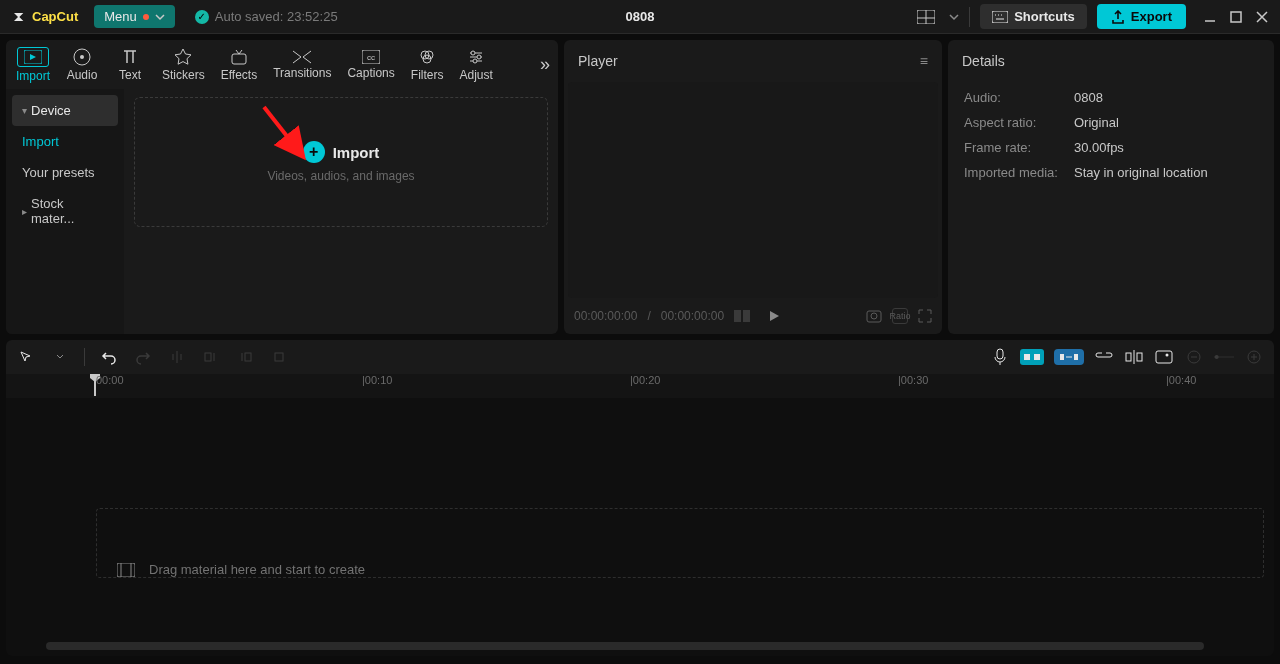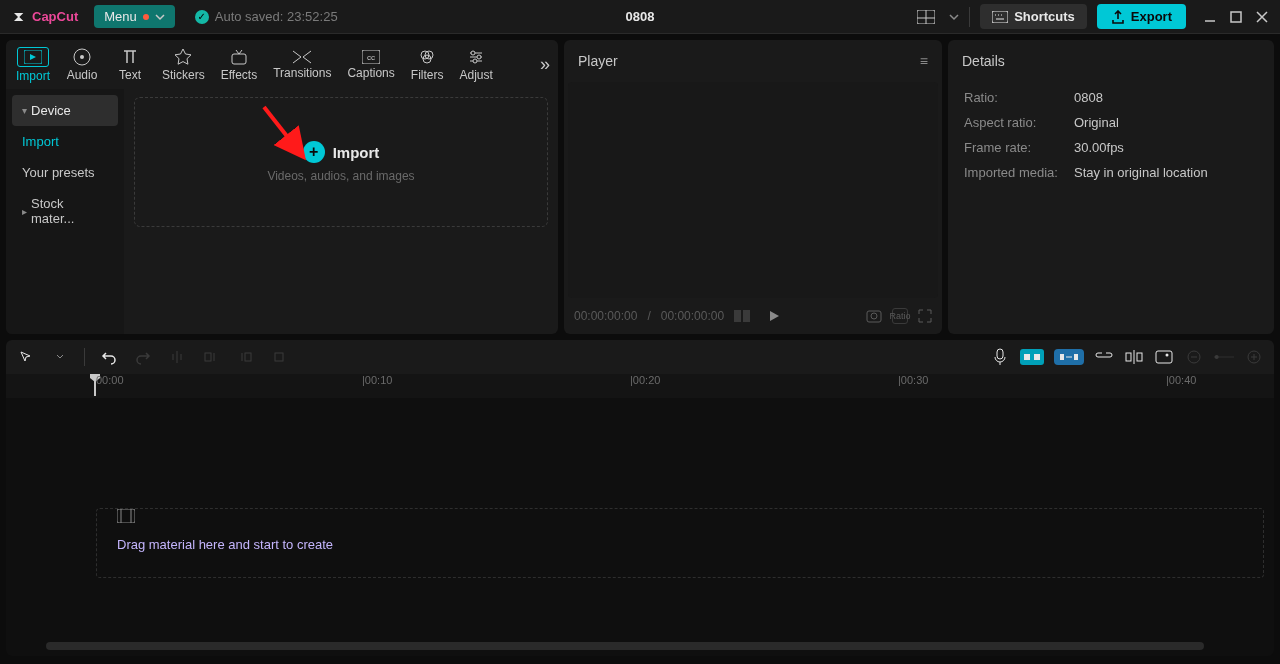--- a/index.html
+++ b/index.html
@@ -1,20 +1,20 @@
 <!DOCTYPE html>
 <html><head>
 <meta charset="utf-8">
 <style>
   * { margin: 0; padding: 0; box-sizing: border-box; font-family: -apple-system, BlinkMacSystemFont, "Segoe UI", Arial, sans-serif; }
   body { background: #0c0c0c; width: 1280px; height: 664px; overflow: hidden; color: #a8a8a8; font-size: 13px; position: relative; }
   
   
   .titlebar { height: 34px; background: #1a1a1a; display: flex; align-items: center; padding: 0 12px; border-bottom: 1px solid #2a2a2a;}
-  .logo { display: flex; align-items: center; gap: 4px; color: #ec4899; font-weight: 600; font-size: 13px; }
+  .logo { display: flex; align-items: center; gap: 4px; color: #fde047; font-weight: 600; font-size: 13px; }
   .logo svg { width: 16px; height: 16px; }
   .menu-btn { margin-left: 16px; background: #0f766e; color: #e8e8e8; padding: 4px 10px; border-radius: 4px; display: flex; align-items: center; gap: 6px; font-size: 13px; cursor: pointer;}
   .menu-dot { width: 6px; height: 6px; border-radius: 50%; background: #ff5a3c; }
   .autosave { margin-left: 20px; display: flex; align-items: center; gap: 6px; color: #7a7a7a; font-size: 13px;}
   .check-icon { width: 14px; height: 14px; background: #14b8a6; border-radius: 50%; display:flex; align-items:center; justify-content:center; color:#000; font-size:10px;}
   .title-center { position:absolute; left:50%; transform:translateX(-50%); color:#e8e8e8; font-weight:600;}
   .title-right { margin-left: auto; display: flex; align-items: center; gap: 10px; }
   .layout-btn { color:#c8c8c8; padding:4px; }
   .shortcuts-btn { background:#2e2e2e; color:#e8e8e8; padding:5px 12px; border-radius:4px; display:flex; align-items:center; gap:6px; font-weight:600;}
   .export-btn { background:#00c8d6; color:#0a0a0a; padding:5px 14px; border-radius:4px; display:flex; align-items:center; gap:6px; font-weight:700;}
@@ -80,21 +80,21 @@
   .tl-chip-active { background:#1f6fa8; padding:2px 6px; border-radius:4px; display:flex; align-items:center;}
 
   
   .ruler { height:24px; background:#141414; position:relative; margin:0 6px; overflow:hidden;}
   .ruler-mark { position:absolute; top:0; height:24px; color:#6a6a6a; font-size:11px; }
   .playhead { position:absolute; left:88px; top:0; width:2px; height:22px; background:#c8c8c8;}
   .playhead::before { content:""; position:absolute; left:-4px; top:-2px; width:10px; height:10px; background:#c8c8c8; clip-path: polygon(0 0,100% 0,100% 60%,50% 100%,0 60%);}
 
   
   .tracks { height:258px; background:#0f0f0f; margin:0 6px; border-radius:0 0 6px 6px; position:relative; padding-left:90px; padding-top:30px;}
-  .track-drop { position:absolute; left:90px; right:10px; top:110px; height:70px; border:1px dashed #2e2e2e; border-radius:4px; display:flex; align-items:flex-start; gap:14px; padding:0 20px; color:#c4b5fd;flex-direction:column;}
+  .track-drop { position:absolute; left:90px; right:10px; top:110px; height:70px; border:1px dashed #2e2e2e; border-radius:4px; display:flex; align-items:flex-end; gap:14px; padding:0 20px; color:#737373;}
   .track-scroll { position:absolute; left:40px; right:70px; bottom:6px; height:8px; background:#2a2a2a; border-radius:4px;}
 
   svg { display:block; }
 </style>
 </head>
 <body>
 
 <div class="titlebar">
   <div class="logo">
     <svg viewBox="0 0 24 24">
@@ -298,21 +298,21 @@
         </svg>
     </div>
   </div>
 
   <div class="details-panel">
     <div class="panel-head">
         <span>Details</span>
       </div>
     <div class="details-body">
       <div class="detail-row">
-          <span class="detail-key">Ratio:</span>
+          <span class="detail-key">Audio:</span>
           <span class="detail-val">0808</span>
         </div>
       <div class="detail-row">
           <span class="detail-key">Aspect ratio:</span>
           <span class="detail-val">Original</span>
         </div>
       <div class="detail-row">
           <span class="detail-key">Frame rate:</span>
           <span class="detail-val">30.00fps</span>
         </div>

